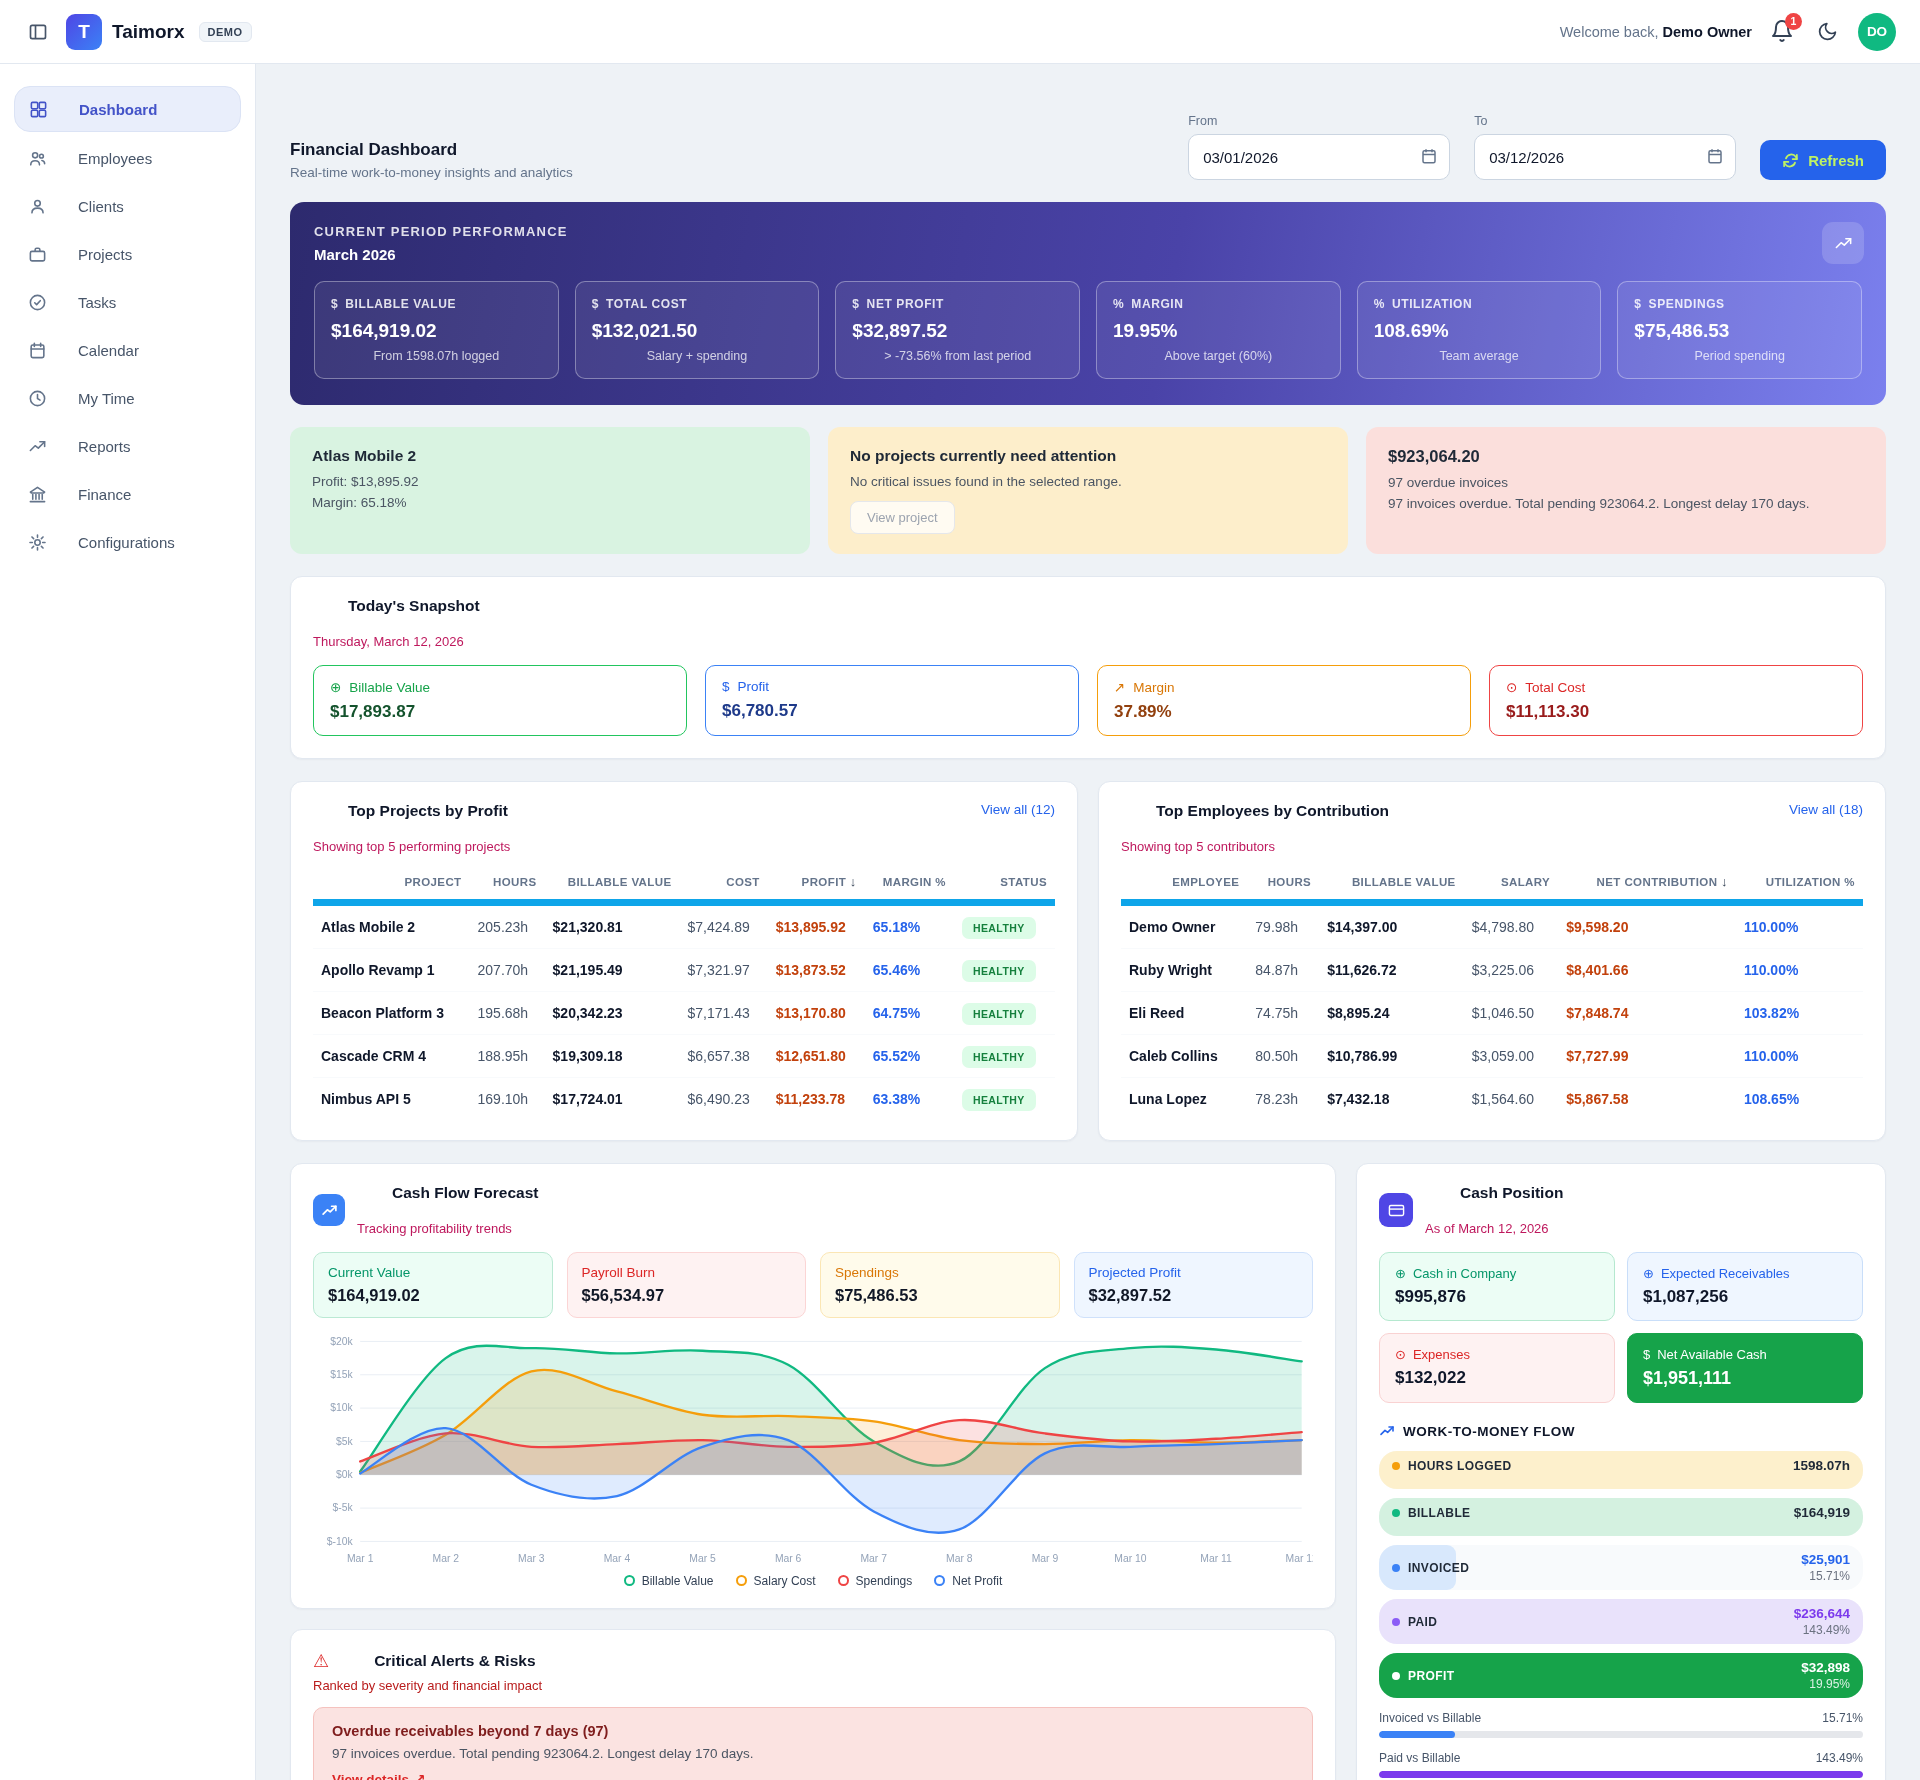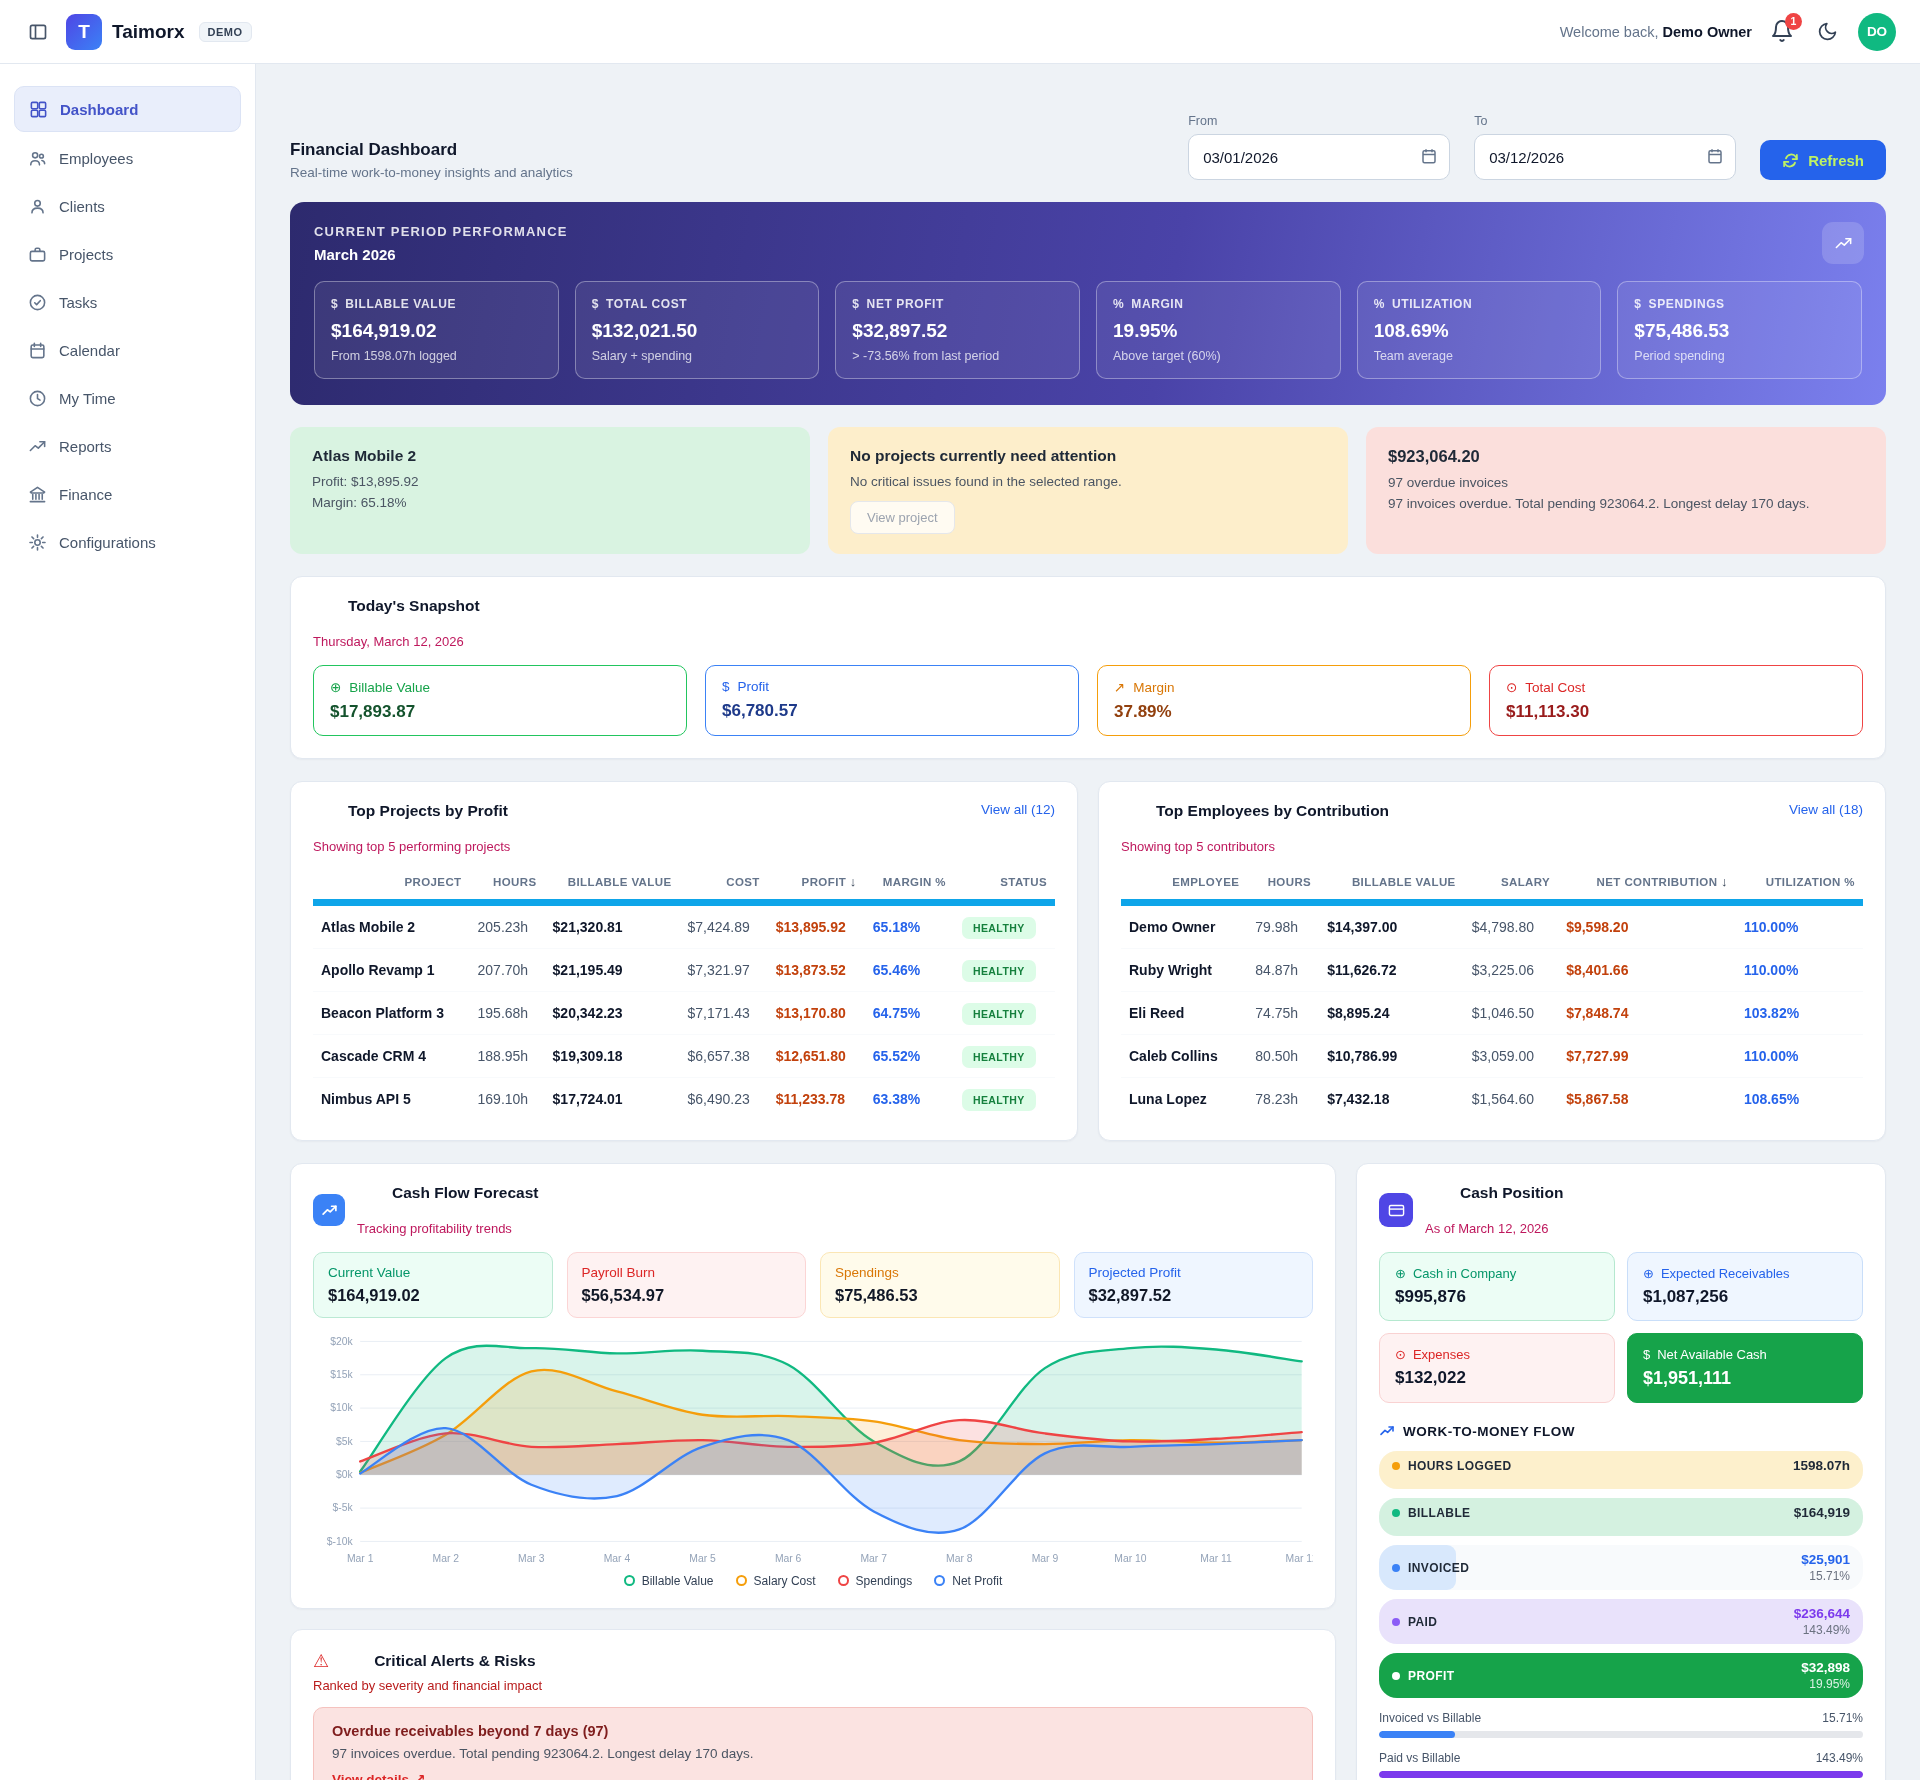--- a/index.html
+++ b/index.html
@@ -18,21 +18,21 @@
   .welcome { font-size:14.5px; color:#64748b; }
   .welcome b { color:#0f172a; }
   .bell-wrap { position:relative; width:26px; height:26px; color:#334155; cursor:pointer; }
   .bell-badge { position:absolute; top:-6px; right:-6px; background:#ef4444; color:#fff; width:17px; height:17px; border-radius:50%; font-size:10.5px; font-weight:bold; display:flex; align-items:center; justify-content:center; }
   .moon-btn { width:26px; height:26px; color:#334155; cursor:pointer; display:flex; align-items:center; justify-content:center; }
   .avatar { width:38px; height:38px; border-radius:50%; background:#10b981; color:#fff; font-weight:bold; font-size:13.5px; display:flex; align-items:center; justify-content:center; cursor:pointer; }
 
   
   .app { display:flex; align-items:stretch; }
   .sidebar { width:256px; background:#fff; border-right:1px solid #e2e8f0; padding:22px 14px; min-height:1716px; }
-  .side-item { display:flex; align-items:center; gap:11px; padding:12px 14px; border-radius:10px; color:#475569; font-size:15px; margin-bottom:4px; cursor:pointer; }
+  .side-item { display:flex; align-items:center; gap:30px; padding:12px 14px; border-radius:16px; color:#475569; font-size:15px; margin-bottom:4px; cursor:pointer; }
   .side-item .side-ico { width:20px; height:20px; color:#64748b; display:flex; align-items:center; }
   .side-item.active { background:#e9eefb; border:1px solid #dbe3f5; color:#4353c8; font-weight:bold; }
   .side-item.active .side-ico { color:#4353c8; }
   .main { flex:1; padding:30px 34px 40px; }
 
   
   .page-head { display:flex; justify-content:space-between; align-items:flex-end; margin-bottom:22px; }
   .page-title { font-size:17px; font-weight:bold; }
   .page-sub { font-size:13.5px; color:#64748b; margin-top:5px; }
   .head-controls { display:flex; align-items:flex-end; gap:24px;margin-top:20px; }
@@ -44,21 +44,21 @@
 
   
   .banner { background:linear-gradient(100deg,#2d2a6e 0%,#4a43a8 55%,#7b80ee 100%); border-radius:14px; padding:22px 24px 26px; position:relative; margin-bottom:22px; }
   .banner-title { color:rgba(255,255,255,.85); font-size:13px; font-weight:bold; letter-spacing:1.2px; }
   .banner-month { color:#fff; font-size:15px; font-weight:bold; margin:7px 0 18px; }
   .banner-chart-btn { position:absolute; top:20px; right:22px; width:42px; height:42px; border-radius:11px; background:rgba(255,255,255,.16); display:flex; align-items:center; justify-content:center; color:#fff; cursor:pointer; }
   .metrics { display:grid; grid-template-columns:repeat(6,1fr); gap:16px; }
   .metric { border:1px solid rgba(255,255,255,.35); background:rgba(255,255,255,.07); border-radius:10px; padding:15px 16px; }
   .metric-label { color:rgba(255,255,255,.85); font-size:12px; font-weight:bold; letter-spacing:.6px; display:flex; gap:7px; }
   .metric-value { color:#fff; font-size:19px; font-weight:bold; margin:9px 0 7px; }
-  .metric-note { color:rgba(255,255,255,.75); font-size:12.5px; }
+  .metric-note { color:rgba(255,255,255,.75); font-size:12.5px;text-align:center; }
 
   
   .highlights { display:grid; grid-template-columns:1fr 1fr 1fr; gap:18px; margin-bottom:22px; }
   .hl-card { border-radius:12px; padding:20px 22px; }
   .hl-green { background:#d9f3e1; }
   .hl-amber { background:#fdeecb; }
   .hl-red { background:#fbdfdc; }
   .hl-title { font-size:15.5px; font-weight:bold; color:#1f2937; margin-bottom:9px; }
   .hl-line { font-size:13.5px; color:#4b5563; margin-top:6px; }
   .hl-btn { margin-top:12px; background:rgba(255,255,255,.75); border:1px solid #e5e7eb; color:#9ca3af; font-size:13px; padding:8px 16px; border-radius:8px; cursor:pointer; font-family:inherit; }

